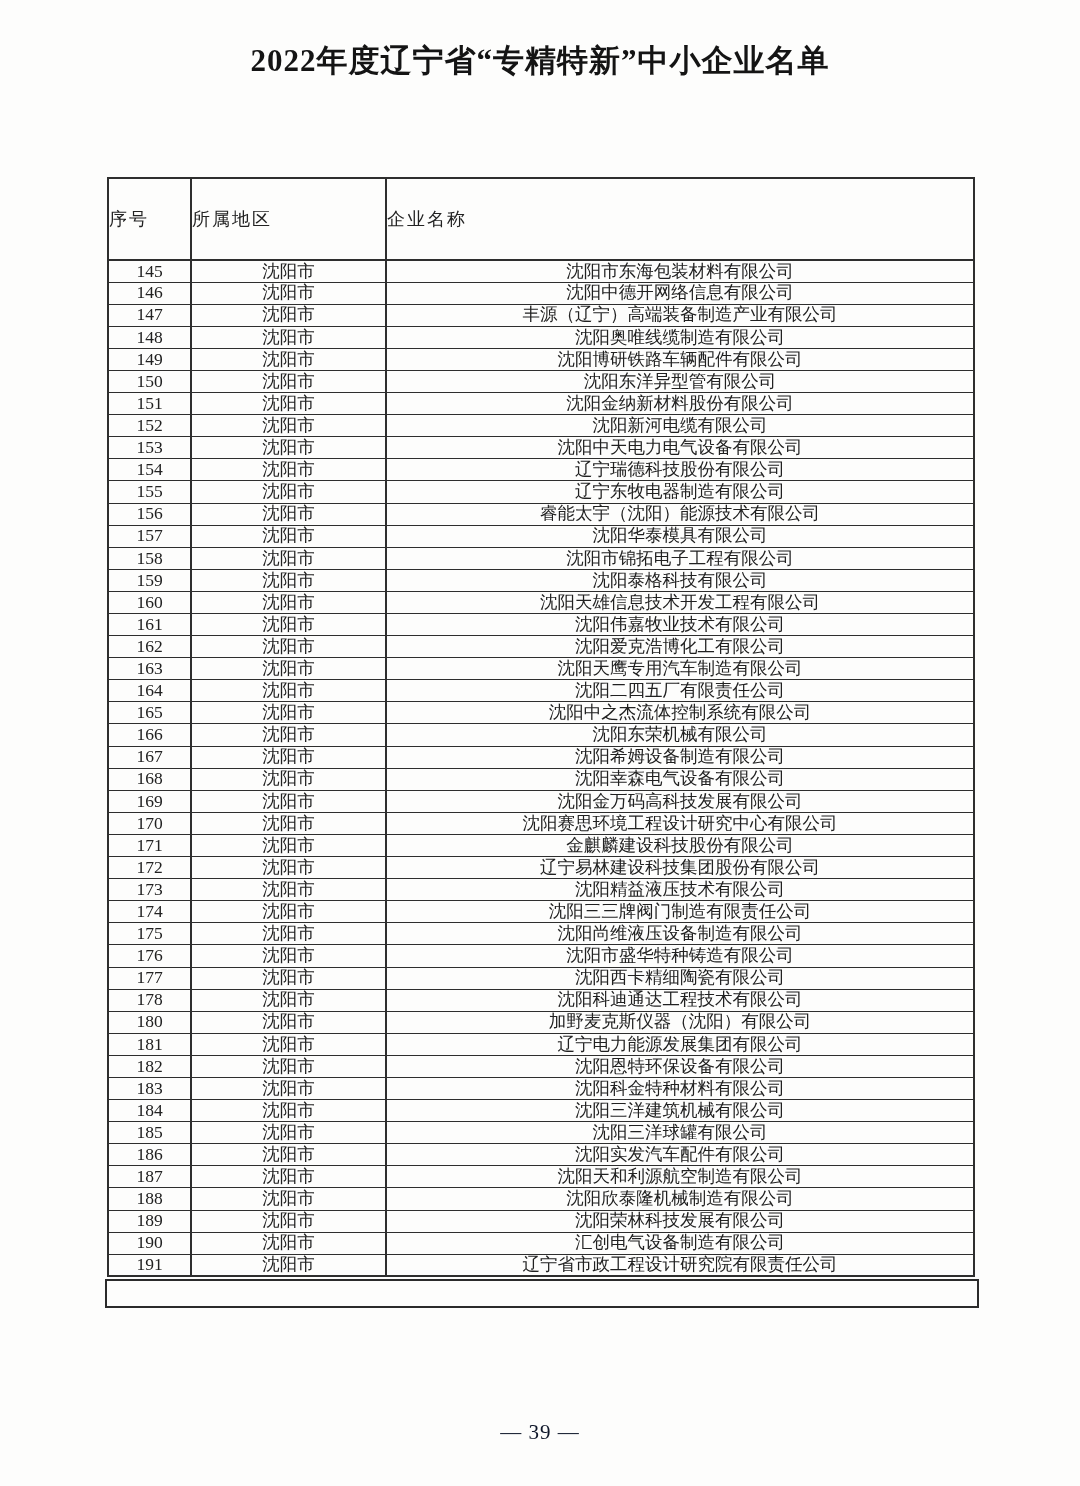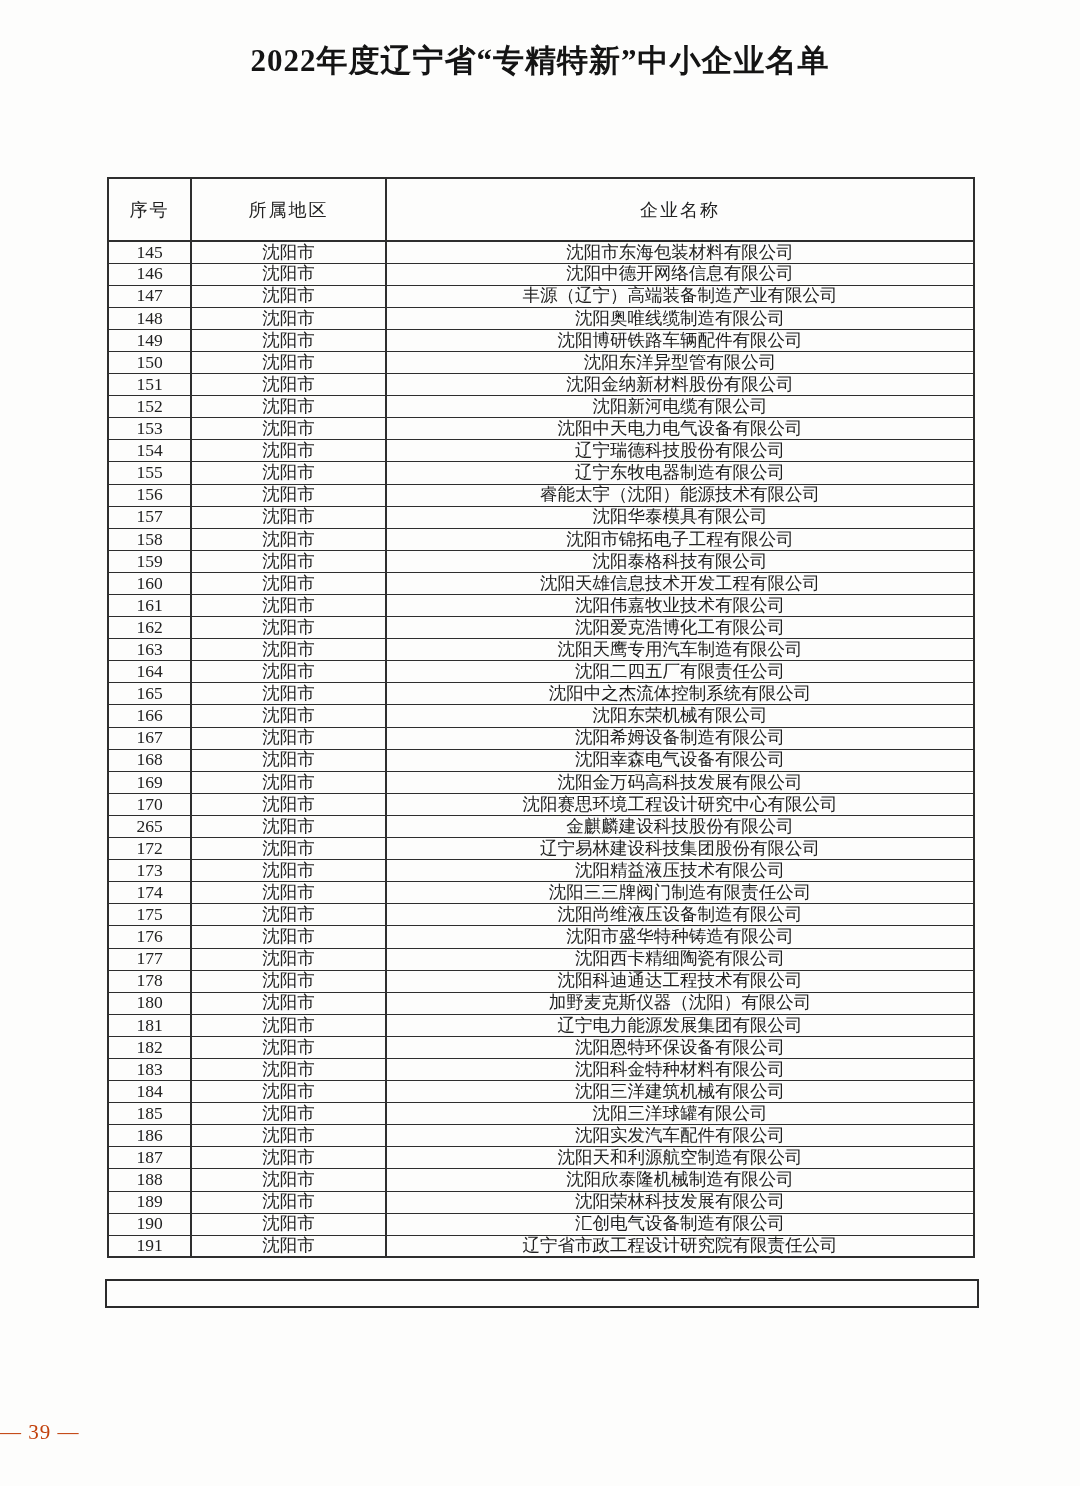--- a/index.html
+++ b/index.html
@@ -42,25 +42,25 @@
     background:transparent;
   }
   table, th, td{
     border:2px solid var(--border);
   }
   td{border-width:1.5px 2px;}
   col.c1{width:83px;}
   col.c2{width:195px;}
   col.c3{width:588px;}
   th{
-    height:63px;
+    height:82px;
     font-weight:normal;
     font-size:18px;
     letter-spacing:2px;
-    text-align:center;
+    text-align:left;
     vertical-align:middle;
     color:#222;
   }
   td{
     height:22.1px;
     font-size:17.5px;
     line-height:1;
     text-align:center;
     vertical-align:middle;
     white-space:nowrap;
@@ -78,23 +78,24 @@
     border:2px solid #2b2b2b;
     pointer-events:none;
     background:transparent;
   }
 
   .pageno{
     position:absolute;
     left:0;
     top:1380px;
     width:1080px;
+    text-align:center;
     font-size:21px;
     letter-spacing:1px;
-    color:#c2410c;
+    color:#0f172a;
   }
 </style>
 </head>
 <body>
 
 <div class="page">
 
   <h1 class="title">2022年度辽宁省“专精特新”中小企业名单</h1>
 
   <div class="table-wrap">
@@ -236,21 +237,21 @@
             <td>169</td>
             <td>沈阳市</td>
             <td>沈阳金万码高科技发展有限公司</td>
           </tr>
           <tr>
             <td>170</td>
             <td>沈阳市</td>
             <td>沈阳赛思环境工程设计研究中心有限公司</td>
           </tr>
           <tr>
-            <td>265</td>
+            <td>171</td>
             <td>沈阳市</td>
             <td>金麒麟建设科技股份有限公司</td>
           </tr>
           <tr>
             <td>172</td>
             <td>沈阳市</td>
             <td>辽宁易林建设科技集团股份有限公司</td>
           </tr>
           <tr>
             <td>173</td>

